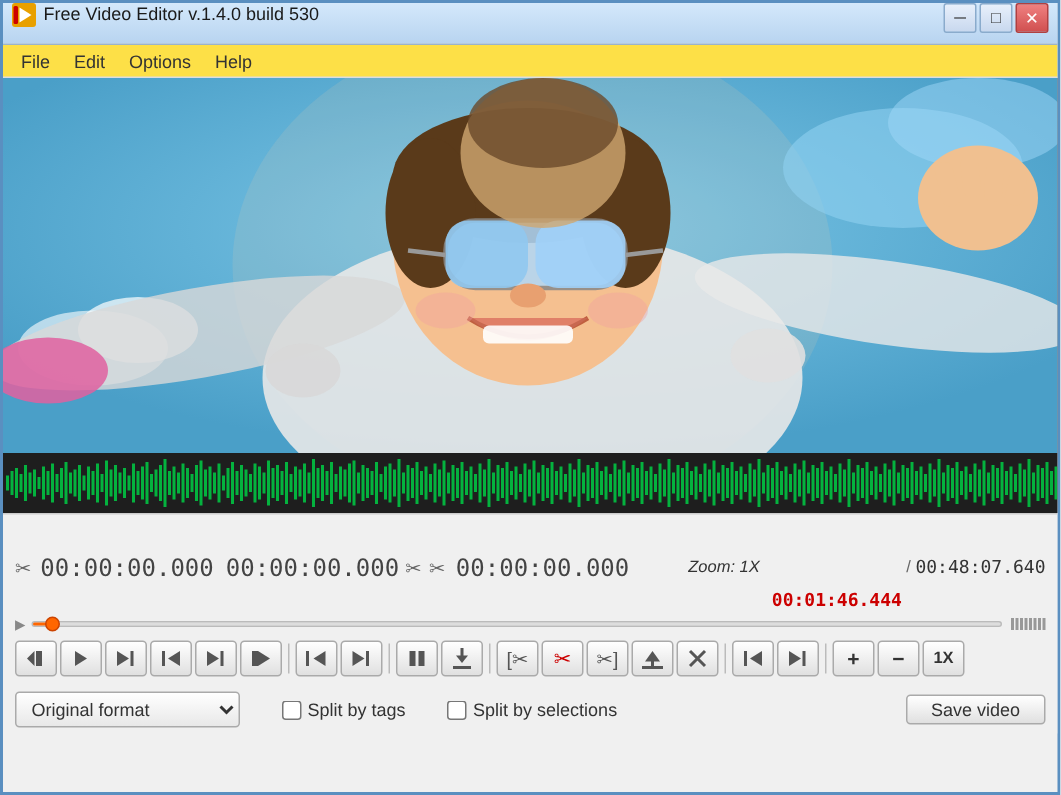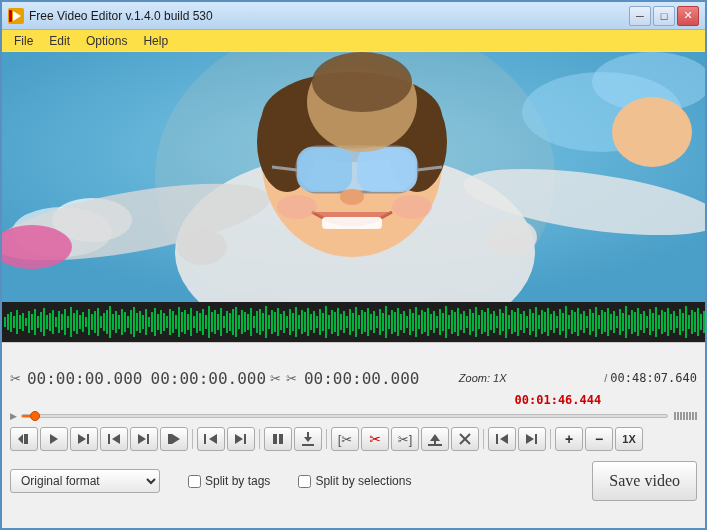--- a/index.html
+++ b/index.html
@@ -10,21 +10,21 @@
       width: 707px;
       height: 530px;
       overflow: hidden;
     }
 
     
     .title-bar {
       background: linear-gradient(to bottom, #d4e8fb, #b8d4f0);
       height: 28px;
       display: flex;
-      align-items: center;
+      align-items: flex-start;
       padding: 0 6px;
       border-bottom: 1px solid #9ab4cc;
       user-select: none;
     }
     .title-bar-icon {
       width: 16px;
       height: 16px;
       margin-right: 5px;
       flex-shrink: 0;
     }
@@ -214,29 +214,28 @@
       align-items: center;
       gap: 4px;
       margin-left: 8px;
     }
     .checkbox-label {
       font-size: 12px;
       color: #333;
     }
     .save-btn {
       margin-left: auto;
-      height: 40px;
+      height: 20px;
       padding: 2px 16px;
       background: linear-gradient(to bottom, #fff, #e0e0e0);
       border: 1px solid #aaa;
       border-radius: 3px;
       cursor: pointer;
-      font-size: 16px;
+      font-size: 12px;
       color: #333;
-      font-family: Liberation Serif, serif;
     }
 
     
     .window {
       border: 2px solid #5a8fc0;
       width: 707px;
       height: 530px;
       overflow: hidden;
       position: relative;
     }

